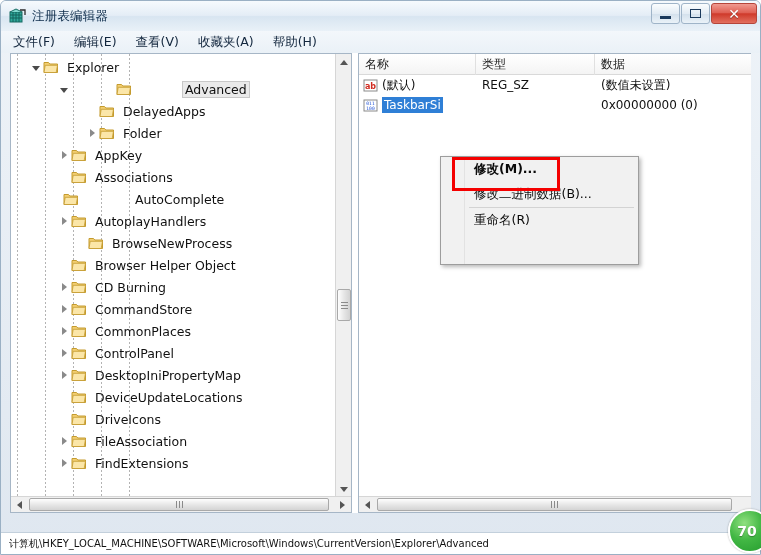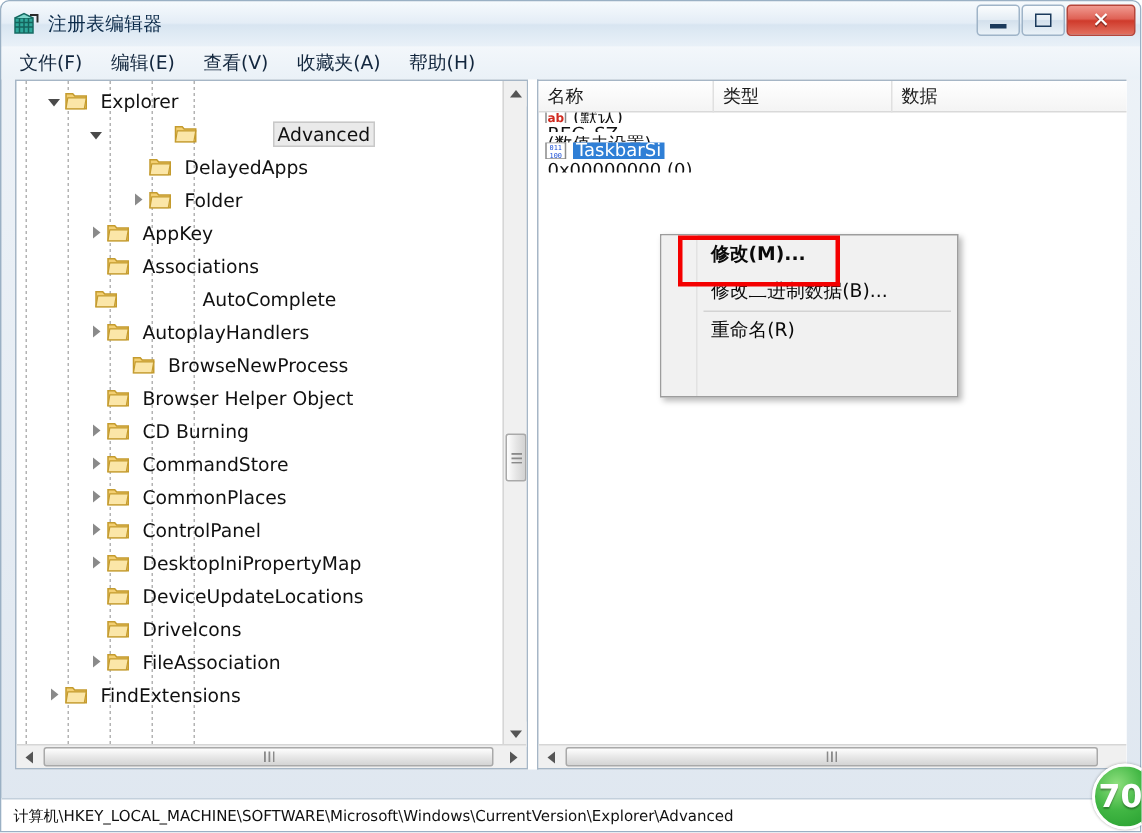--- a/index.html
+++ b/index.html
@@ -252,22 +252,22 @@
     border-right: 1px solid #e0e0e0;
     height: 21px;
     cursor: default;
   }
   .lcol.c1 { width: 117px; }
   .lcol.c2 { width: 119px; }
   .lcol.c3 { width: 157px; border-right: none; }
 
   .lbody { position: absolute; left: 0; top: 21px; width: 393px; }
   .lrow {
-    height: 20px; display: flex; 
-    white-space: nowrap; cursor: default; flex-direction: column;
+    height: 20px; display: flex; align-items: center;
+    white-space: nowrap; cursor: default;
   }
   .lcell { font-size: 12px; color: #101010; overflow: hidden; }
   .lcell.n { width: 117px; display: flex; align-items: center; padding-left: 4px; }
   .lcell.t { width: 119px; padding-left: 6px; }
   .lcell.d { width: 157px; padding-left: 6px; }
   .val-icon { width: 15px; height: 15px; margin-right: 4px; flex: 0 0 auto; }
   .lrow.selected .name-text {
     background: #2f7fd6;
     color: #ffffff;
     padding: 1px 2px;
@@ -335,21 +335,21 @@
     right: -11px; bottom: 2px;
     width: 44px; height: 44px;
     border-radius: 50%;
     background: radial-gradient(circle at 36% 30%, #8fe07f 0%, #42b744 45%, #229a2c 100%);
     border: 2px solid #ffffff;
     box-shadow: 0 0 2px rgba(0,0,0,.35);
     display: flex; align-items: center; justify-content: center;
     z-index: 60;
   }
   .badge-text {
-    color: #ffffff; font-size: 21px; font-weight: bold;
+    color: #ffffff; font-size: 14px; font-weight: bold;
     text-shadow: 0 1px 1px rgba(0,0,0,.3);
     margin-left: -6px;
   }
 </style>
 </head>
 <body>
 
 <div id="app">
   <div class="win-frame"></div>
 
@@ -596,21 +596,21 @@
                 <span class="arrow-closed"></span>
               </span>
               <span class="folder">
                 <svg width="16" height="14" viewBox="0 0 16 14">
                   <path d="M1 2.5 L5.5 2.5 L6.8 4 L14.5 4 L14.5 12.5 L1 12.5 Z" fill="#f3cf72" stroke="#c49b2e" stroke-width="1"></path>
                   <path d="M2.2 5.3 L14.5 5.3 L13.2 12.5 L1 12.5 Z" fill="#fbe6a8" stroke="#c49b2e" stroke-width="0.8"></path>
                 </svg>
               </span>
               <span class="tlabel">FileAssociation</span>
             </div>
-            <div class="tnode" style="padding-left: 28px;">
+            <div class="tnode" style="padding-left: 56px;">
               <span class="exp">
                 <span class="arrow-closed"></span>
               </span>
               <span class="folder">
                 <svg width="16" height="14" viewBox="0 0 16 14">
                   <path d="M1 2.5 L5.5 2.5 L6.8 4 L14.5 4 L14.5 12.5 L1 12.5 Z" fill="#f3cf72" stroke="#c49b2e" stroke-width="1"></path>
                   <path d="M2.2 5.3 L14.5 5.3 L13.2 12.5 L1 12.5 Z" fill="#fbe6a8" stroke="#c49b2e" stroke-width="0.8"></path>
                 </svg>
               </span>
               <span class="tlabel">FindExtensions</span>

